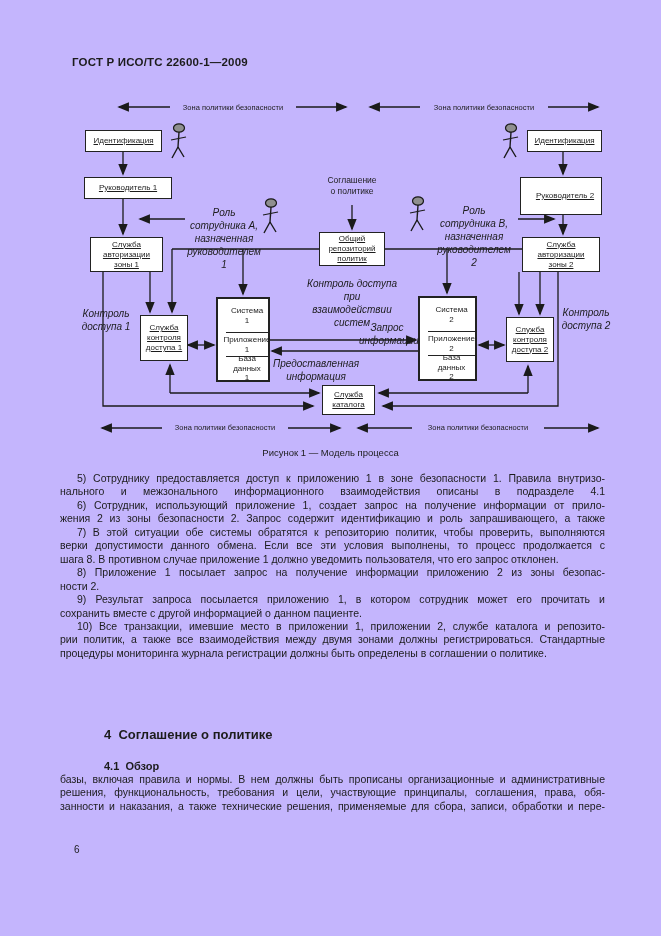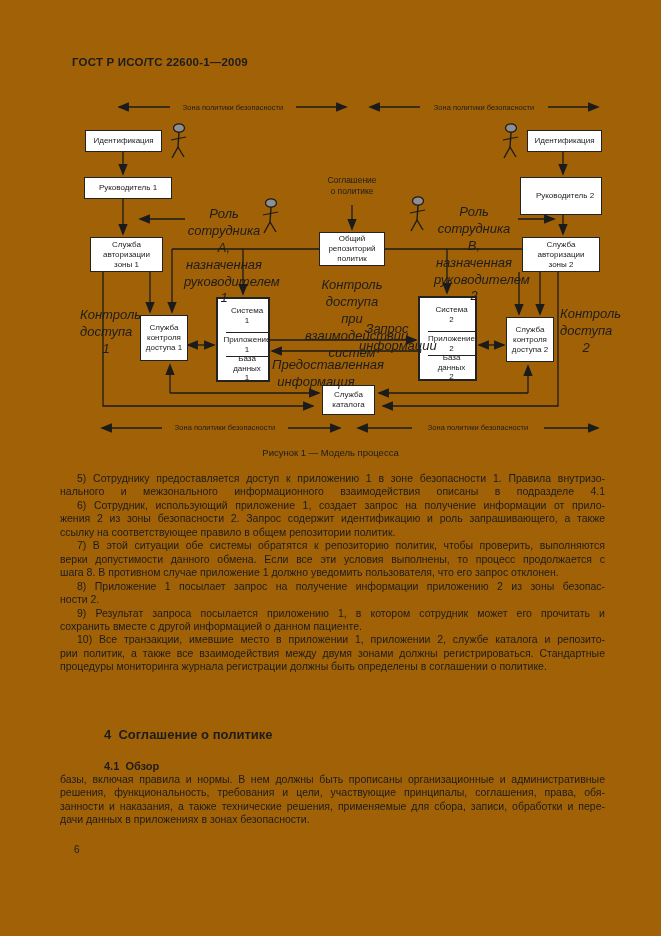--- a/index.html
+++ b/index.html
@@ -1,37 +1,37 @@
 <!DOCTYPE html>
 <html><head>
 <meta charset="utf-8">
 <style>
   html,body{margin:0;padding:0;background:#e8e8e8;}
   .page{
-    position:relative;width:661px;height:936px;background:#a16207;
+    position:relative;width:661px;height:936px;background:#c4b5fd;
     font-family:"Liberation Sans",sans-serif;color:#1c1c1c;overflow:hidden;
     box-shadow:0 0 4px rgba(0,0,0,.3);
   }
   .doc-header{position:absolute;left:72px;top:56px;font-size:11.5px;font-weight:bold;letter-spacing:.2px;}
   
   .figure{position:absolute;left:0;top:95px;width:661px;height:370px;}
   .figure svg{position:absolute;left:0;top:0;}
   .dbox{
     position:absolute;border:1.5px solid #222;background:#fff;
     display:flex;align-items:center;justify-content:center;text-align:center;
-    font-size:8px;line-height:1.25;white-space:pre-line;box-sizing:border-box;z-index:2;
+    font-size:8px;line-height:1.25;white-space:pre-line;box-sizing:border-box;z-index:2;text-decoration:underline;
   }
   .sysbox{position:absolute;border:2px solid #222;background:#fff;box-sizing:border-box;z-index:2;padding-left:8px;}
   .syscell{
     display:flex;align-items:center;justify-content:center;text-align:center;
     font-size:8px;line-height:1.2;white-space:pre-line;box-sizing:border-box;
   }
   .syscell + .syscell{border-top:1.5px solid #222;}
   .dlabel{
-    position:absolute;font-size:13px;line-height:1.3;text-align:center;
+    position:absolute;font-size:10px;line-height:1.3;text-align:center;
     white-space:pre-line;z-index:2;
   }
   .italic{font-style:italic;}
   .zone-label{position:absolute;font-size:7.5px;text-align:center;z-index:2;}
   .fig-caption{position:absolute;left:0;width:661px;top:352px;text-align:center;font-size:9.5px;}
   
   .textcol{position:absolute;left:60px;width:545px;font-size:10.5px;line-height:13.45px;}
   .tline{text-align:justify;text-align-last:justify;white-space:nowrap;}
   .tline.last{text-align-last:left;}
   .tline.first{text-indent:17px;}
@@ -178,37 +178,35 @@
 информация</div>
 
     <div class="fig-caption">Рисунок 1 — Модель процесса</div>
   </div>
 
   <div class="textcol" style="top:472px;" id="body-text">
       <div class="tline first">5)  Сотруднику предоставляется доступ к приложению 1 в зоне безопасности 1. Правила внутризо-</div>
       <div class="tline">нального  и  межзонального  информационного  взаимодействия  описаны  в  подразделе  4.1</div>
       <div class="tline first">6)  Сотрудник, использующий приложение 1, создает запрос на получение информации от прило-</div>
       <div class="tline">жения 2 из зоны безопасности 2. Запрос содержит идентификацию и роль запрашивающего, а также</div>
-      <div class="tline last">ссылку на соответствующее правило в общем репозитории политик.</div>
       <div class="tline first">7)  В этой ситуации обе системы обратятся к репозиторию политик, чтобы проверить, выполняются</div>
       <div class="tline">верки допустимости данного обмена. Если все эти условия выполнены, то процесс продолжается с</div>
       <div class="tline last">шага 8. В противном случае приложение 1 должно уведомить пользователя, что его запрос отклонен.</div>
       <div class="tline first">8)  Приложение 1 посылает запрос на получение информации приложению 2 из зоны безопас-</div>
       <div class="tline last">ности 2.</div>
       <div class="tline first">9)  Результат запроса посылается приложению 1, в котором сотрудник может его прочитать и</div>
       <div class="tline last">сохранить вместе с другой информацией о данном пациенте.</div>
       <div class="tline first">10)  Все транзакции, имевшие место в приложении 1, приложении 2, службе каталога и репозито-</div>
       <div class="tline">рии политик, а также все взаимодействия между двумя зонами должны регистрироваться. Стандартные</div>
       <div class="tline last">процедуры мониторинга журнала регистрации должны быть определены в соглашении о политике.</div>
     </div>
 
   <div class="sec-heading">4&nbsp; Соглашение о политике</div>
   <div class="sub-heading">4.1&nbsp; Обзор</div>
 
   <div class="textcol" style="top:773px;" id="overview-text">
       <div class="tline">базы, включая правила и нормы. В нем должны быть прописаны организационные и административные</div>
       <div class="tline">решения, функциональность, требования и цели, участвующие принципалы, соглашения, права, обя-</div>
       <div class="tline">занности и наказания, а также технические решения, применяемые для сбора, записи, обработки и пере-</div>
-      <div class="tline last">дачи данных в приложениях в зонах безопасности.</div>
     </div>
 
   <div class="page-number">6</div>
 </div>
 
 </body></html>

